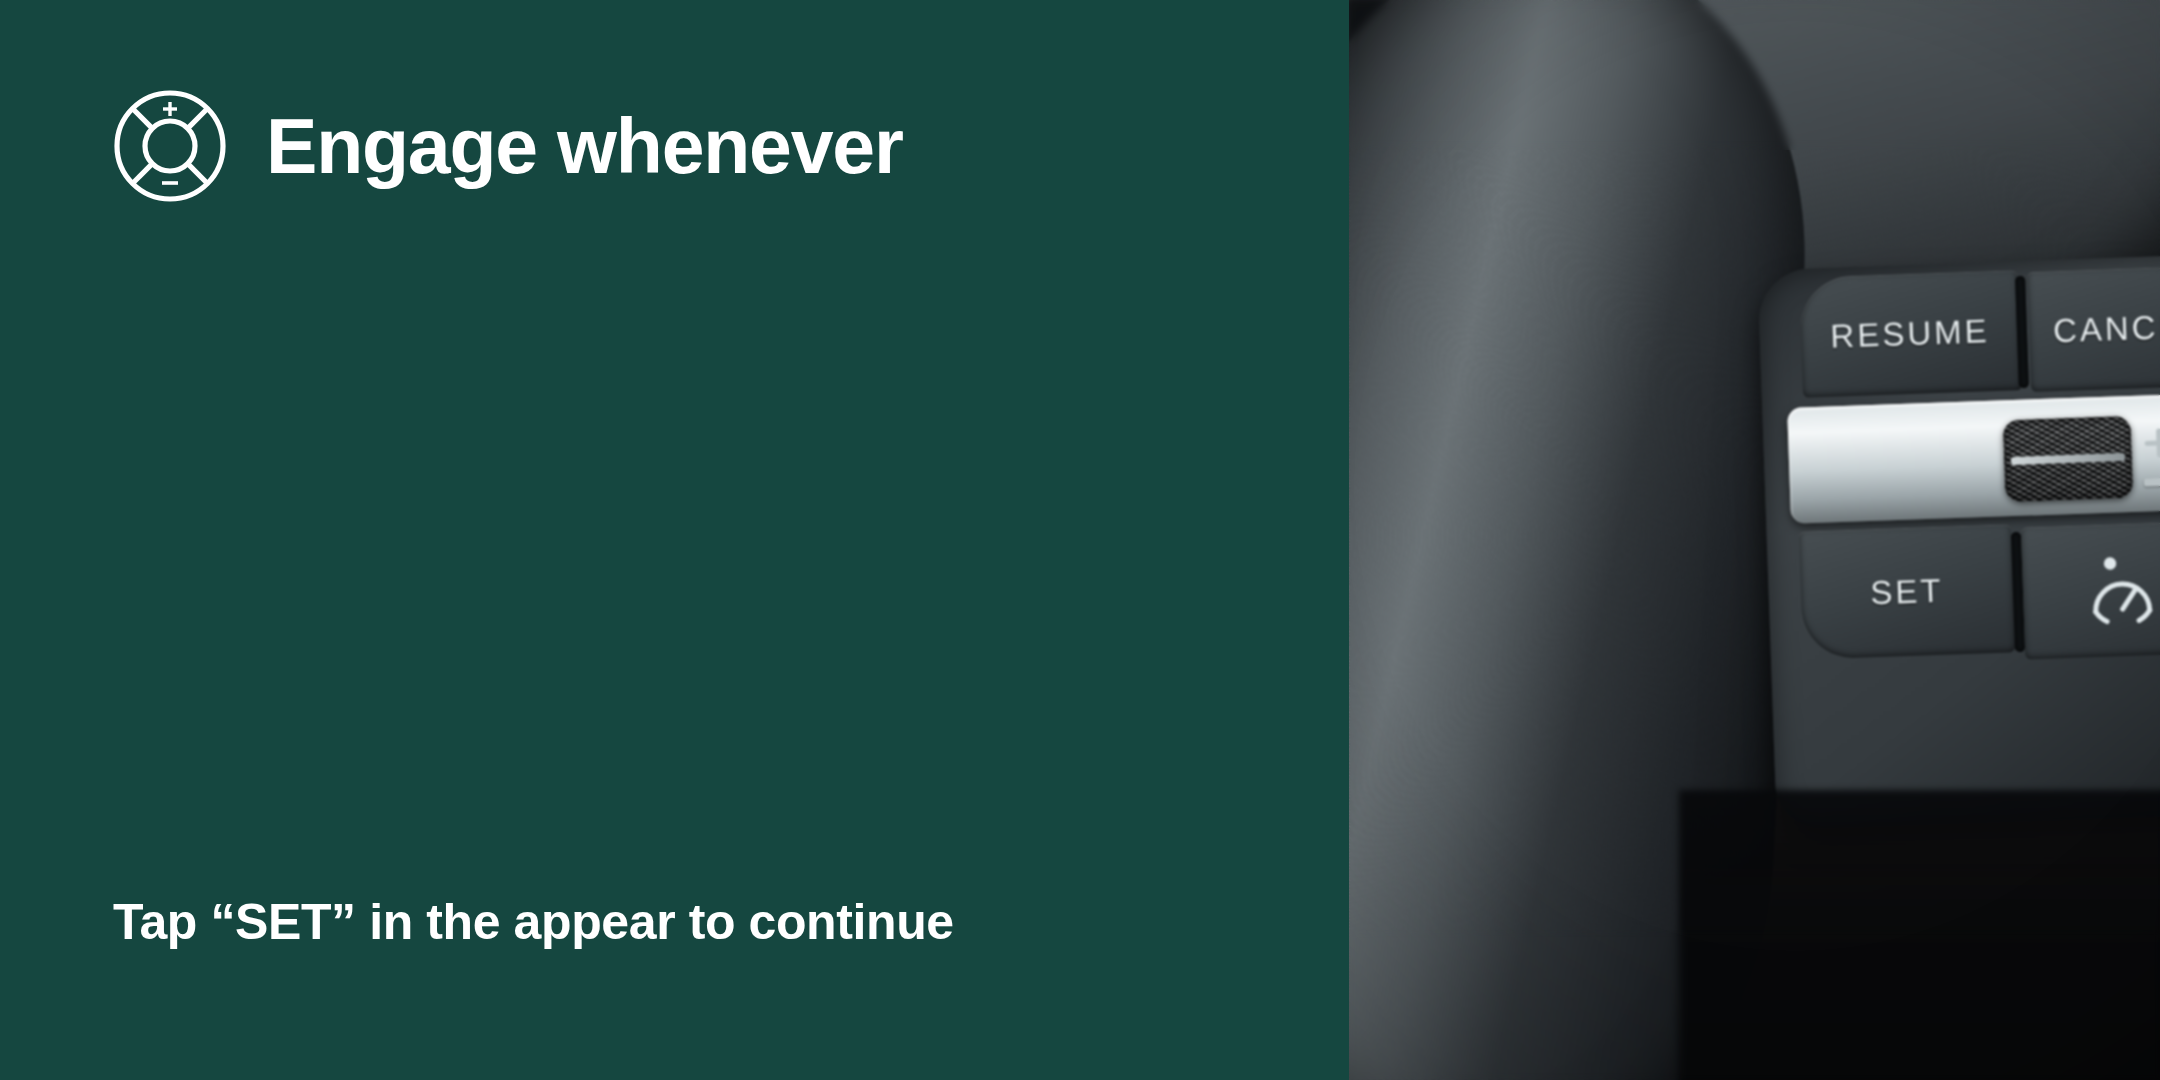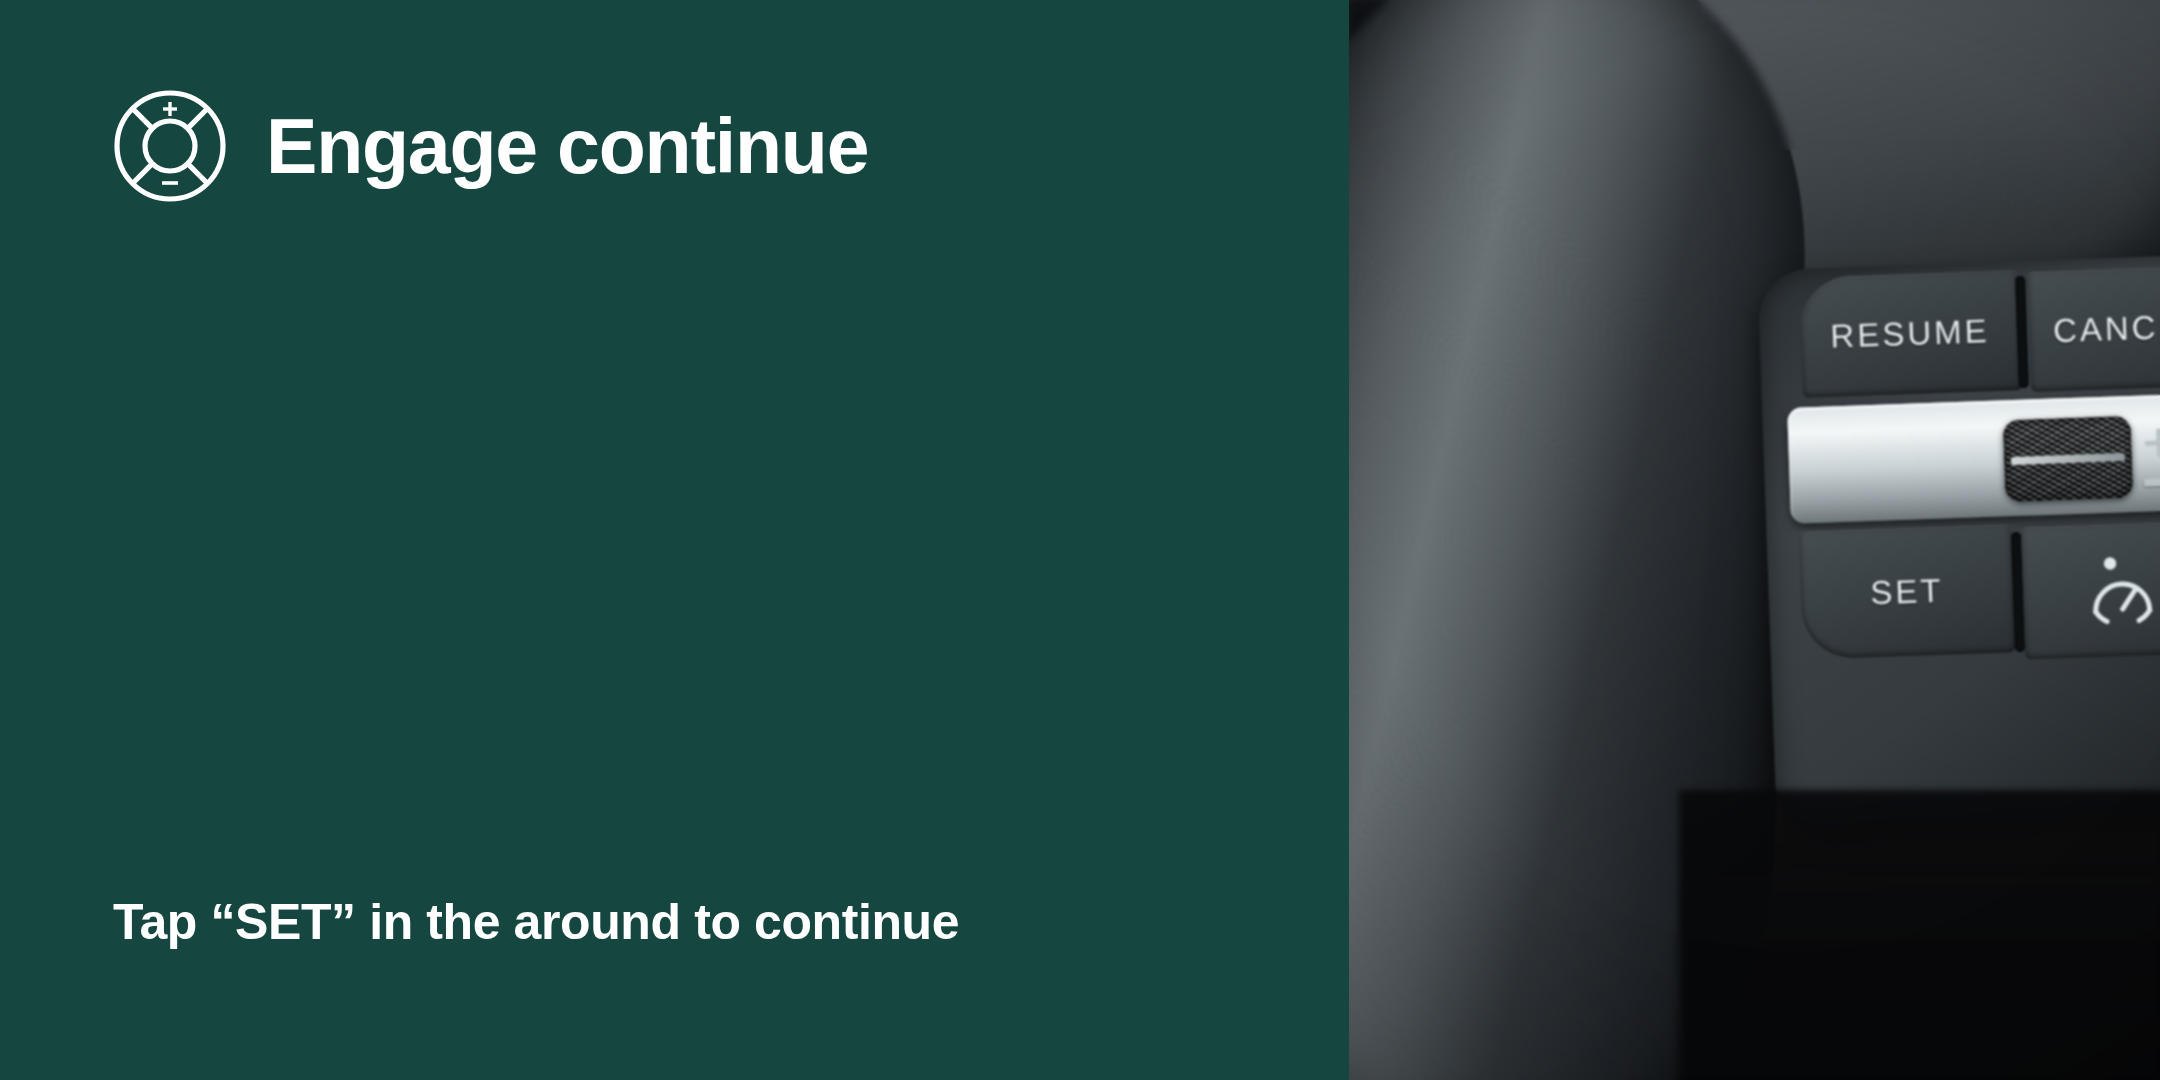--- a/index.html
+++ b/index.html
@@ -245,25 +245,25 @@
         <circle cx="58" cy="58" r="53" fill="none" stroke="#ffffff" stroke-width="5.2"></circle>
         <circle cx="58" cy="58" r="25" fill="none" stroke="#ffffff" stroke-width="5.2"></circle>
         <line x1="21.5" y1="21.5" x2="40.3" y2="40.3" stroke="#ffffff" stroke-width="5.2" stroke-linecap="butt"></line>
         <line x1="94.5" y1="21.5" x2="75.7" y2="40.3" stroke="#ffffff" stroke-width="5.2" stroke-linecap="butt"></line>
         <line x1="21.5" y1="94.5" x2="40.3" y2="75.7" stroke="#ffffff" stroke-width="5.2" stroke-linecap="butt"></line>
         <line x1="94.5" y1="94.5" x2="75.7" y2="75.7" stroke="#ffffff" stroke-width="5.2" stroke-linecap="butt"></line>
         <line x1="58" y1="14" x2="58" y2="28" stroke="#ffffff" stroke-width="3.4"></line>
         <line x1="51" y1="21" x2="65" y2="21" stroke="#ffffff" stroke-width="3.4"></line>
         <line x1="50" y1="95" x2="66" y2="95" stroke="#ffffff" stroke-width="3.6"></line>
       </svg>
-      <div id="page-title">Engage continue</div>
+      <div id="page-title">Engage whenever</div>
     </div>
 
 
-    <div id="cta-text">Tap “SET” in the around to continue</div>
+    <div id="cta-text">Tap “SET” in the appear to continue</div>
   </div>
 
   <div id="photo-panel">
     <div class="ph" id="bg-dark"></div>
     <div class="ph" id="bg-light"></div>
     <div class="ph" id="paddle"></div>
     <div class="ph" id="hubgap"></div>
 
     <div class="ph" id="wheel-spoke"></div>
     <div class="ph" id="wheel-spoke-grain"></div>

